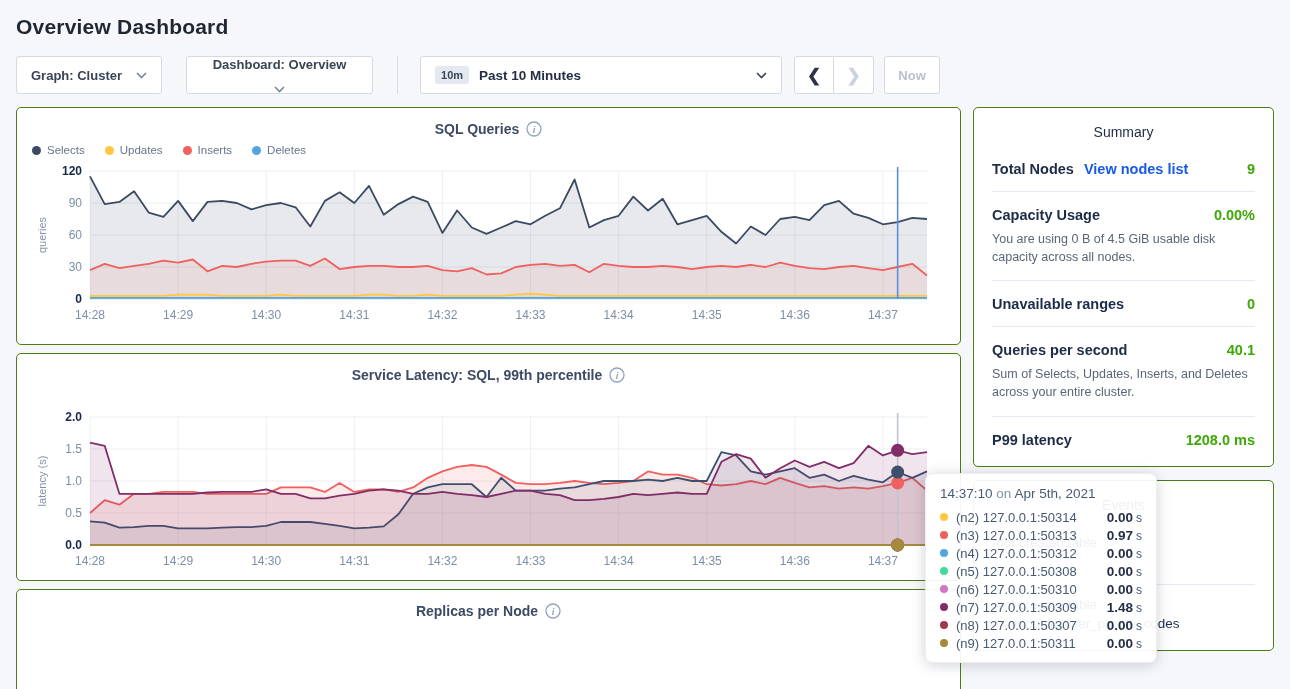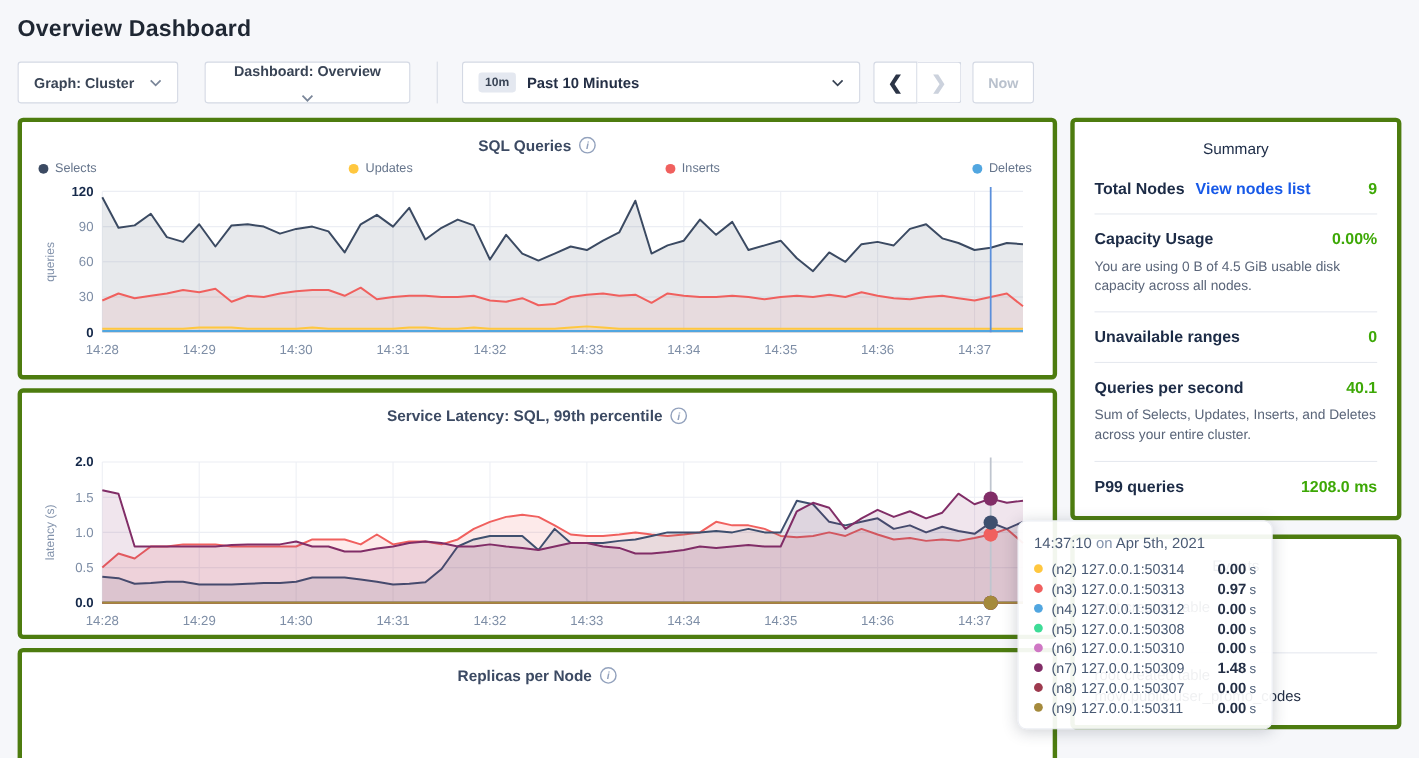--- a/index.html
+++ b/index.html
@@ -28,24 +28,24 @@
   .timesel .chev { margin-left:auto; }
   .arrows { display:flex; margin-left:12px; }
   .arrowbtn { width:40px; justify-content:center; font-size:17px; padding:0; color:#2c3547; }
   .arrowbtn.prev { border-radius:3px 0 0 3px; }
   .arrowbtn.next { border-radius:0 3px 3px 0; border-left:none; color:#ccd2dd; }
   .nowbtn { margin-left:10px; width:56px; justify-content:center; color:#b9c1cd; }
 
   
   .main { display:flex; gap:12px; margin-top:13px; align-items:flex-start; }
   .left-col { width:945px; display:flex; flex-direction:column; gap:8px; }
-  .card { background:#fff; border:4px solid #4d7c0f; border-radius:5px; }
+  .card { background:#fff; border:1px solid #4d7c0f; border-radius:5px; }
   .chart-card { padding:13px 15px 6px; }
   .ctitle { text-align:center; font-size:14px; font-weight:bold; color:#3c4a63; display:flex; justify-content:center; align-items:center; gap:7px; }
-  .legendrow { height:18px; display:flex; justify-content:space-between; align-items:center; gap:20px; margin:4px 4px 0 0; }
+  .legendrow { height:18px; display:flex; justify-content:flex-start; align-items:center; gap:20px; margin:4px 4px 0 0; }
   .legenditem { display:flex; align-items:center; gap:6px; font-size:11.5px; color:#66758c; cursor:pointer; }
   .ldot { width:9px; height:9px; border-radius:50%; display:inline-block; }
   svg.chart { display:block; margin-top:2px; }
   .tick-gray { fill:#7e8ea6; font-size:12px; }
   .tick-bold { fill:#15294a; font-size:12px; font-weight:bold; }
   .axis-unit { fill:#8292ab; font-size:11px; }
 
   
   .sidebar { width:301px; display:flex; flex-direction:column; gap:13px; }
   .panel { padding:14px 18px 4px; }
@@ -290,21 +290,21 @@
             </div>
             <div class="srow">
               <div class="srow-top">
                 <span class="slab">Queries per second</span>
                 <span class="sval">40.1</span>
               </div>
               <div class="sdesc">Sum of Selects, Updates, Inserts, and Deletes across your entire cluster.</div>
             </div>
             <div class="srow">
               <div class="srow-top">
-                <span class="slab">P99 queries</span>
+                <span class="slab">P99 latency</span>
                 <span class="sval">1208.0 ms</span>
               </div>
             </div>
           </div>
       </div>
       <div class="card panel events">
         <div class="panel-h">Events</div>
         <div>
             <div class="evitem">
               <div class="evline1">root created table</div>

